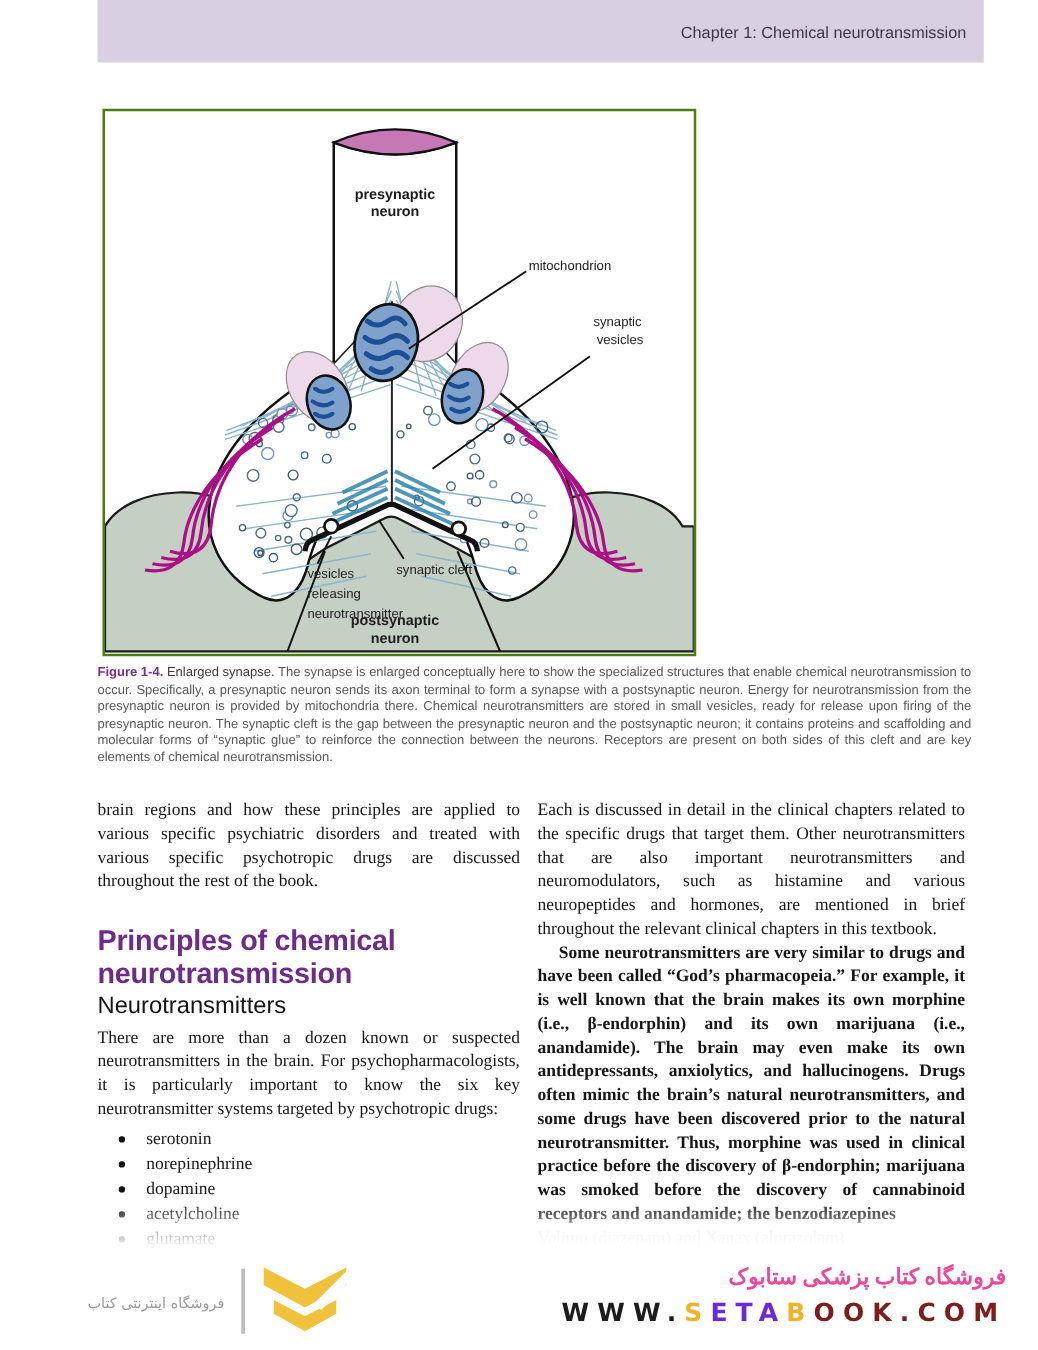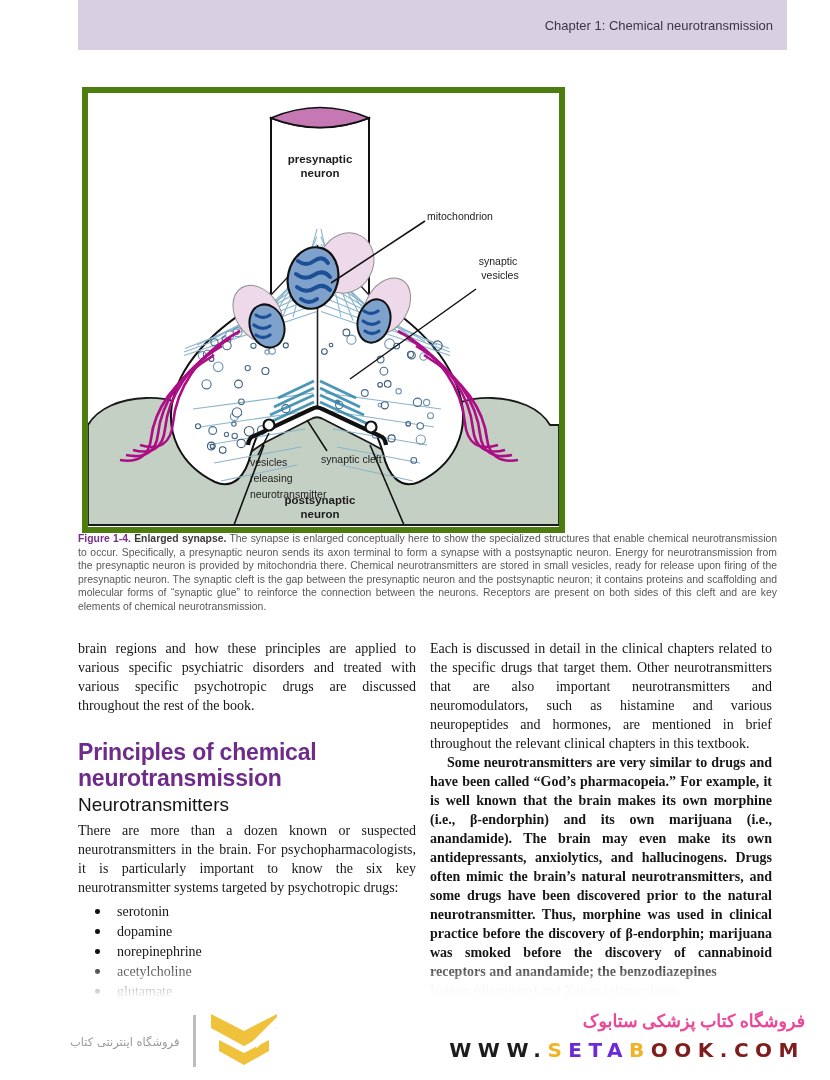--- a/index.html
+++ b/index.html
@@ -12,32 +12,32 @@
   .header-bar {
     position:absolute; left:78px; top:0; width:709px; height:50px;
     background:#d8cfe2; display:flex; align-items:center; justify-content:flex-end;
     padding-right:14px; box-sizing:border-box;
   }
   .header-bar .chapter { font-size:13px; color:#3c3544; }
 
   
   .figure-box {
     position:absolute; left:82px; top:87px; width:471px; height:434px;
-    border:6px solid #4d7c0f; background:#fff;
+    border:2px solid #4d7c0f; background:#fff;
   }
   .figure-box svg { position:absolute; left:0; top:0; }
   .fig-label { font-family:"Liberation Sans",sans-serif; fill:#1c1c1c; }
   .fig-label.bold { font-weight:bold; }
 
   .caption {
     position:absolute; left:78px; top:532px; width:699px;
     font-size:10.4px; line-height:13.5px; color:#575757; text-align:justify;
   }
   .caption .fig-num { color:#7a2f8c; font-weight:bold; }
-  .caption .fig-title { color:#3a3a3a; font-weight:bold; }
+  .caption .fig-title { color:#3a3a3a; font-weight:normal; }
 
   
   .col {
     position:absolute; top:639px; font-family:"Liberation Serif", serif;
     font-size:14px; line-height:19px; color:#161616; text-align:justify;
   }
   .col p { margin:0; }
   .col-left  { left:78px;  width:338px; }
   .col-right { left:430px; width:342px; }
 
@@ -297,22 +297,22 @@
   <span>The synapse is enlarged conceptually here to show the specialized structures that enable chemical neurotransmission to occur. Specifically, a presynaptic neuron sends its axon terminal to form a synapse with a postsynaptic neuron. Energy for neurotransmission from the presynaptic neuron is provided by mitochondria there. Chemical neurotransmitters are stored in small vesicles, ready for release upon firing of the presynaptic neuron. The synaptic cleft is the gap between the presynaptic neuron and the postsynaptic neuron; it contains proteins and scaffolding and molecular forms of “synaptic glue” to reinforce the connection between the neurons. Receptors are present on both sides of this cleft and are key elements of chemical neurotransmission.</span>
 </div>
 
 <div class="col col-left">
   <p>brain regions and how these principles are applied to various specific psychiatric disorders and treated with various specific psychotropic drugs are discussed throughout the rest of the book.</p>
   <div class="heading">Principles of chemical neurotransmission</div>
   <div class="subheading">Neurotransmitters</div>
   <p>There are more than a dozen known or suspected neurotransmitters in the brain. For psychopharmacologists, it is particularly important to know the six key neurotransmitter systems targeted by psychotropic drugs:</p>
   <ul class="bullets">
     <li>serotonin</li>
+    <li>norepinephrine</li>
     <li>dopamine</li>
-    <li>norepinephrine</li>
     <li>acetylcholine</li>
     <li>glutamate</li>
     <li class="faded">GABA</li>
   </ul>
 </div>
 
 <div class="col col-right">
   <p>Each is discussed in detail in the clinical chapters related to the specific drugs that target them. Other neurotransmitters that are also important neurotransmitters and neuromodulators, such as histamine and various neuropeptides and hormones, are mentioned in brief throughout the relevant clinical chapters in this textbook.</p>
   <p class="indent">Some neurotransmitters are very similar to drugs and have been called “God’s pharmacopeia.” For example, it is well known that the brain makes its own morphine (i.e., β-endorphin) and its own marijuana (i.e., anandamide). The brain may even make its own antidepressants, anxiolytics, and hallucinogens. Drugs often mimic the brain’s natural neurotransmitters, and some drugs have been discovered prior to the natural neurotransmitter. Thus, morphine was used in clinical practice before the discovery of β-endorphin; marijuana was smoked before the discovery of cannabinoid receptors and anandamide; the benzodiazepines</p>
   <p class="faded-line">Valium (diazepam) and Xanax (alprazolam)</p>

